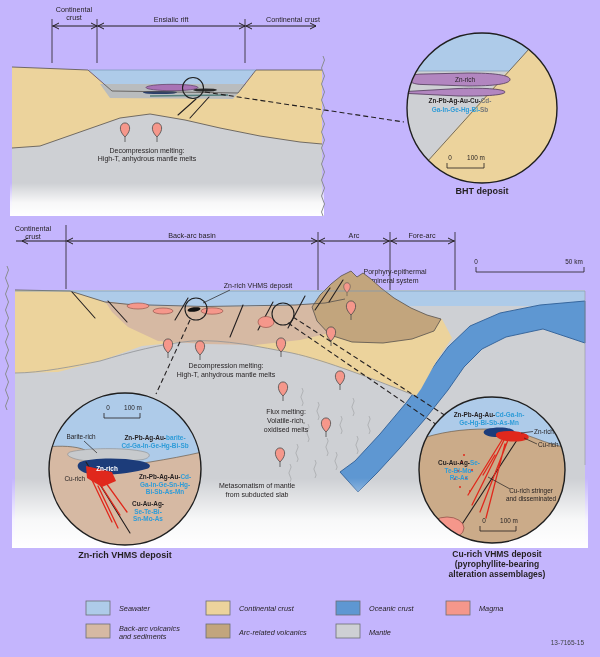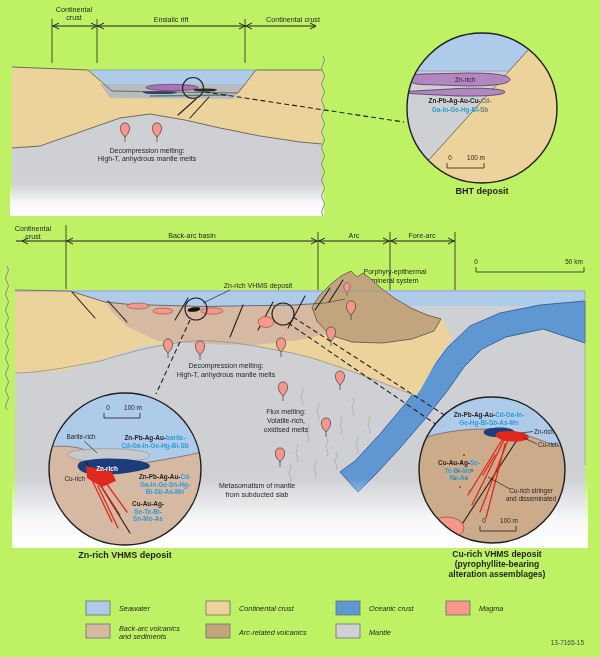--- a/index.html
+++ b/index.html
@@ -1,16 +1,16 @@
 <!DOCTYPE html>
 <html><head>
 <meta charset="utf-8">
 <style>
   html,body{margin:0;padding:0;background:#fff;}
-  .stage{position:relative;width:600px;height:657px;background:#bef264;overflow:hidden;}
+  .stage{position:relative;width:600px;height:657px;background:#c4b5fd;overflow:hidden;}
   svg{display:block;}
   text{font-family:"Liberation Sans","DejaVu Sans",sans-serif;fill:#231f20;}
   .s6{font-size:6.4px}
   .s7{font-size:7px}
   .s72{font-size:7.2px}
   .b{font-weight:bold}
   .blue{fill:#2f9cd8}
   .gry{fill:#74777a}
   .wht{fill:#ffffff}
   .cap{font-size:9px;font-weight:bold}

